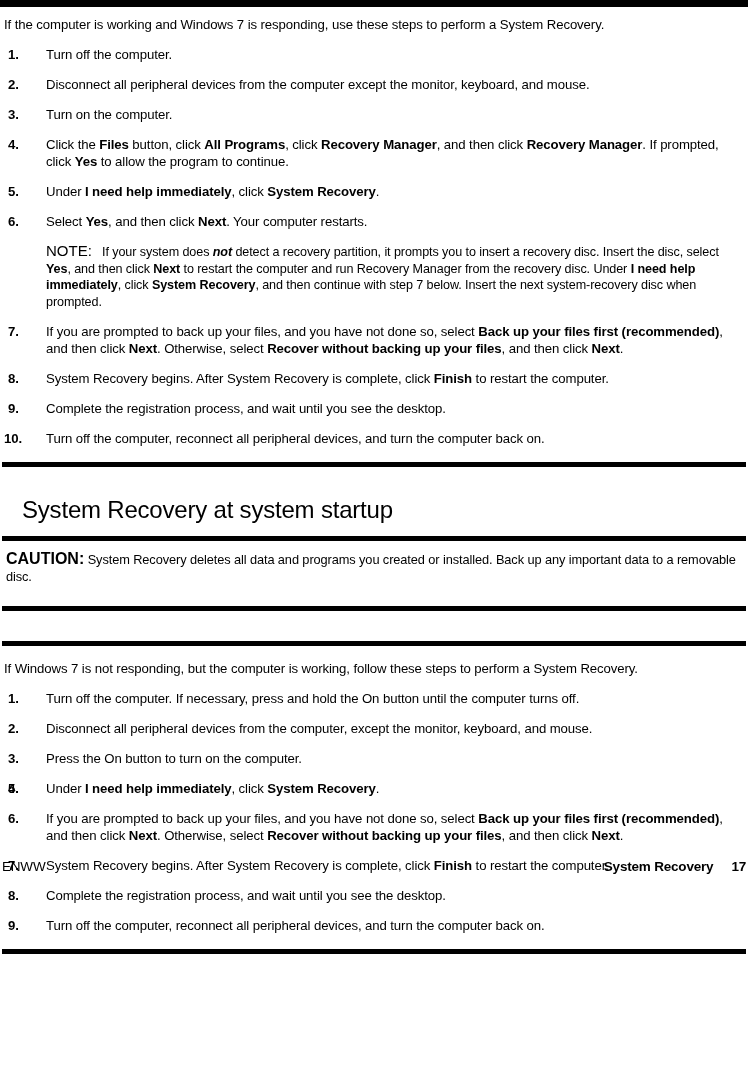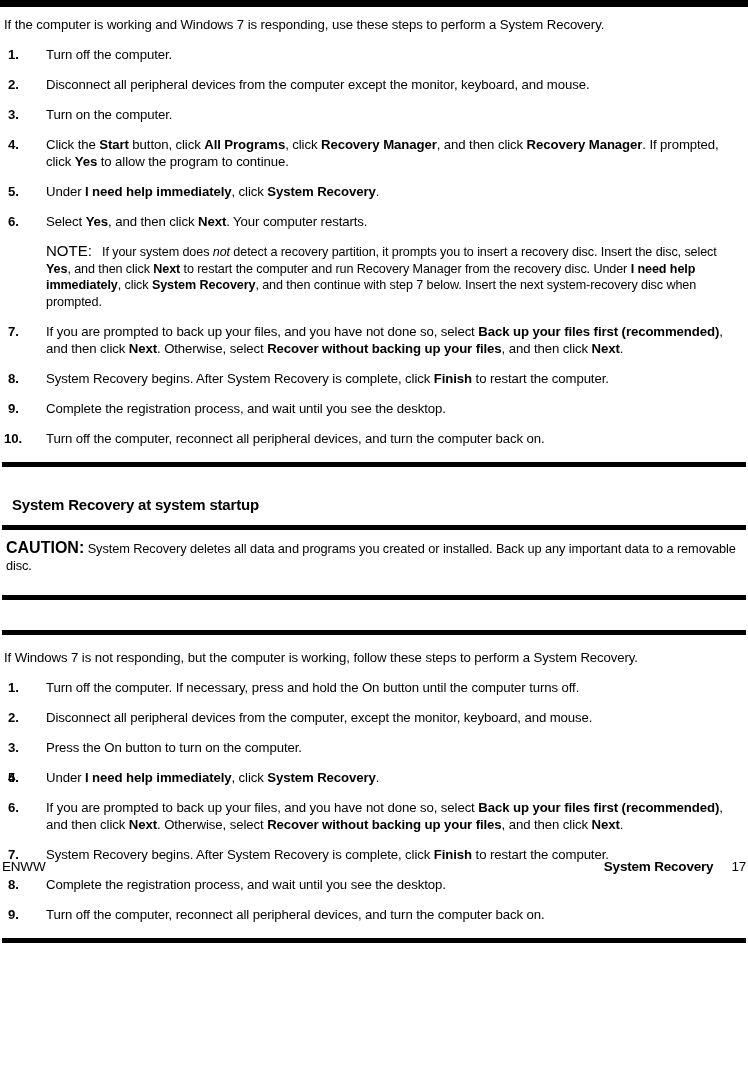--- a/index.html
+++ b/index.html
@@ -84,24 +84,24 @@
     letter-spacing: -0.1px;
     max-width: 694px;
   }
   .note-label {
     font-weight: normal;
     font-size: 15px;
     letter-spacing: 0px;
   }
 
   .section-heading {
-    font-size: 15px;
-    font-weight: bold;
+    font-size: 24px;
+    font-weight: normal;
     letter-spacing: -0.2px;
-    margin: 0 0 0 10px;
+    margin: 0 0 0 20px;
   }
 
   .caution-box {
     margin-top: 12px;
   }
   .caution-body {
     font-size: 12.8px;
     line-height: 17px;
     letter-spacing: -0.1px;
     padding: 9px 0 21px 4px;
@@ -109,21 +109,21 @@
   .caution-label {
     font-weight: bold;
     font-size: 16px;
     letter-spacing: 0px;
   }
   .empty-box {
     height: 30px;
   }
 
   b, strong { font-weight: bold; }
-  i, em { font-style: italic; }
+  i, em { font-style: italic; font-weight: bold; }
 
   
   .footer {
     position: absolute;
     left: 2px;
     bottom: 14px;
     width: 744px;
     display: flex;
     justify-content: space-between;
     align-items: baseline;
@@ -133,21 +133,21 @@
     font-weight: normal;
     letter-spacing: -0.2px;
   }
   .footer-right {
     display: flex;
     align-items: baseline;
     gap: 18px;
     letter-spacing: -0.2px;
   }
   .footer-section { font-weight: bold; }
-  .footer-page { font-weight: normal; }
+  .footer-page { font-weight: bold; }
 </style>
 </head>
 <body>
 
 <div class="page">
 
   <div class="rule-top"></div>
 
   <div class="content">
 
@@ -165,21 +165,21 @@
         <span>Disconnect all peripheral devices from the computer except the monitor, keyboard, and mouse.</span>
       </li>
 
       <li>
         <span class="num">3.</span>
         <span>Turn on the computer.</span>
       </li>
 
       <li>
         <span class="num">4.</span>
-        <span>Click the <b>Start</b> button, click <b>All Programs</b>, click <b>Recovery Manager</b>, and then click <b>Recovery Manager</b>. If prompted, click <b>Yes</b> to allow the program to continue.</span>
+        <span>Click the <b>Files</b> button, click <b>All Programs</b>, click <b>Recovery Manager</b>, and then click <b>Recovery Manager</b>. If prompted, click <b>Yes</b> to allow the program to continue.</span>
       </li>
 
       <li>
         <span class="num">5.</span>
         <span>Under <b>I need help immediately</b>, click <b>System Recovery</b>.</span>
       </li>
 
       <li>
         <span class="num">6.</span>
         <span>Select <b>Yes</b>, and then click <b>Next</b>. Your computer restarts.</span>

